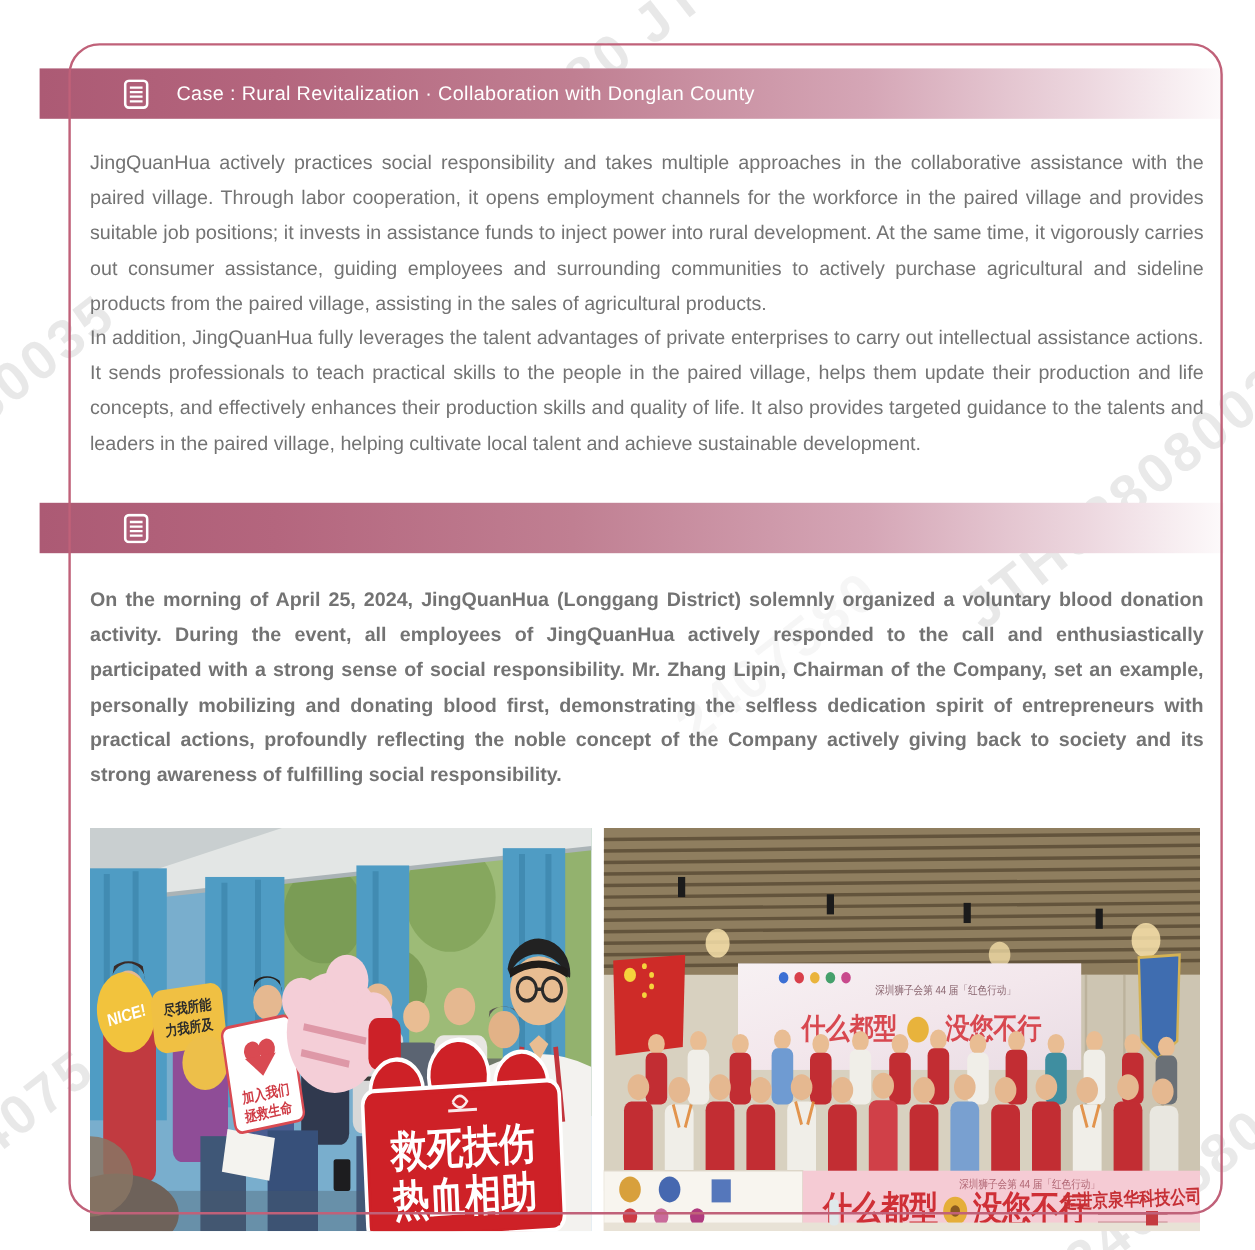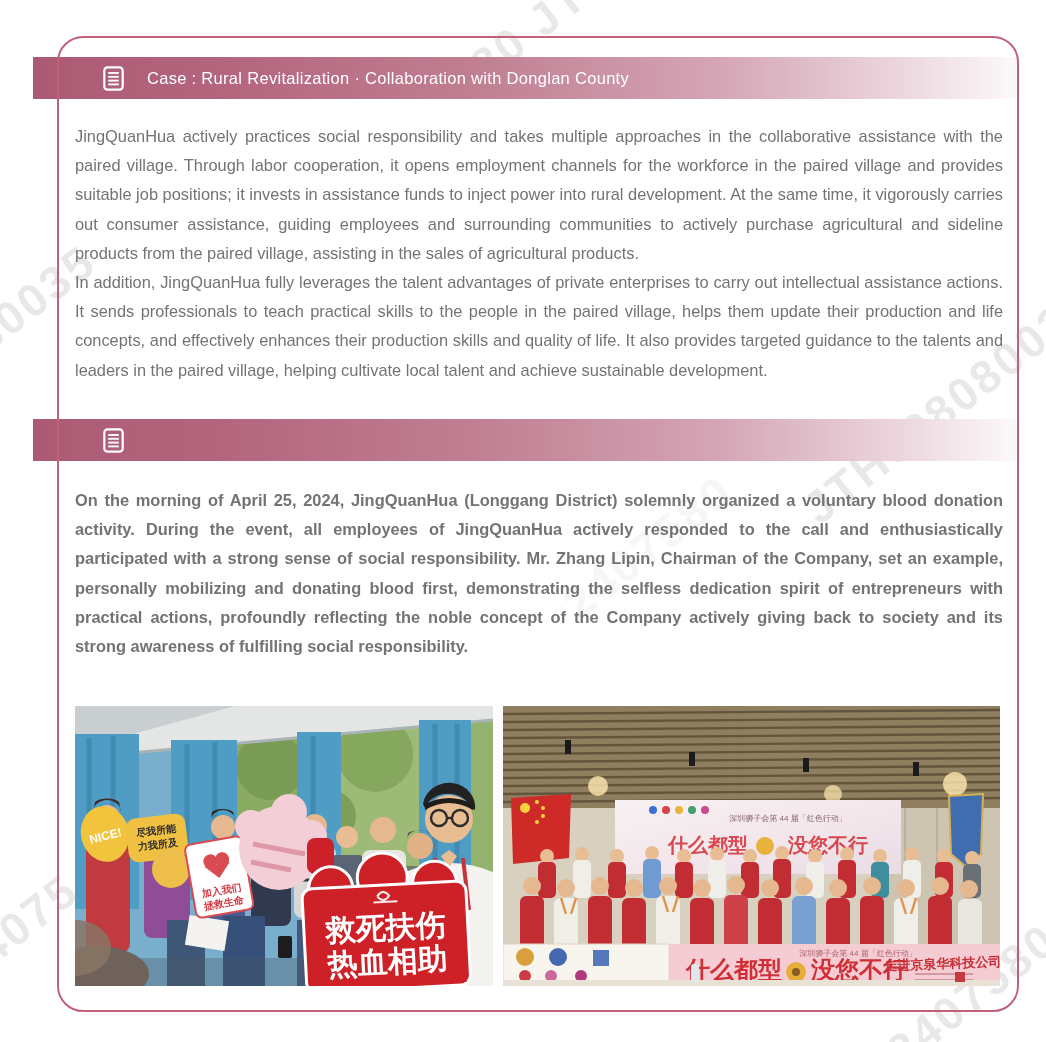--- a/index.html
+++ b/index.html
@@ -29,21 +29,21 @@
   
   .body-text {
     position:absolute; left:75px; width:928px; z-index:2;
     color:#737373; font-size:16.4px; line-height:29.2px;
     text-align:justify; text-align-last:left;
   }
   .p1 { top:122px; }
   .p2 { top:268px; }
   .p3 { top:486px;font-weight:bold; }
   
-  .photo { position:absolute; top:690px; height:280px; z-index:2; overflow:hidden;margin-top:16px; }
+  .photo { position:absolute; top:690px; height:336px; z-index:2; overflow:hidden; }
   .photo svg { display:block; width:100%; height:100%; }
   .photo-left  { left:75px;  width:418px; }
   .photo-right { left:503px; width:497px; }
   
   .wm {
     position:absolute; z-index:1; color:#d7d7d7; opacity:0.55;
     font-size:46px; font-weight:bold; letter-spacing:3px; white-space:nowrap;
     transform:rotate(-38deg); transform-origin:center;
   }
   .wm-1 { left:430px; top:-8px; }

